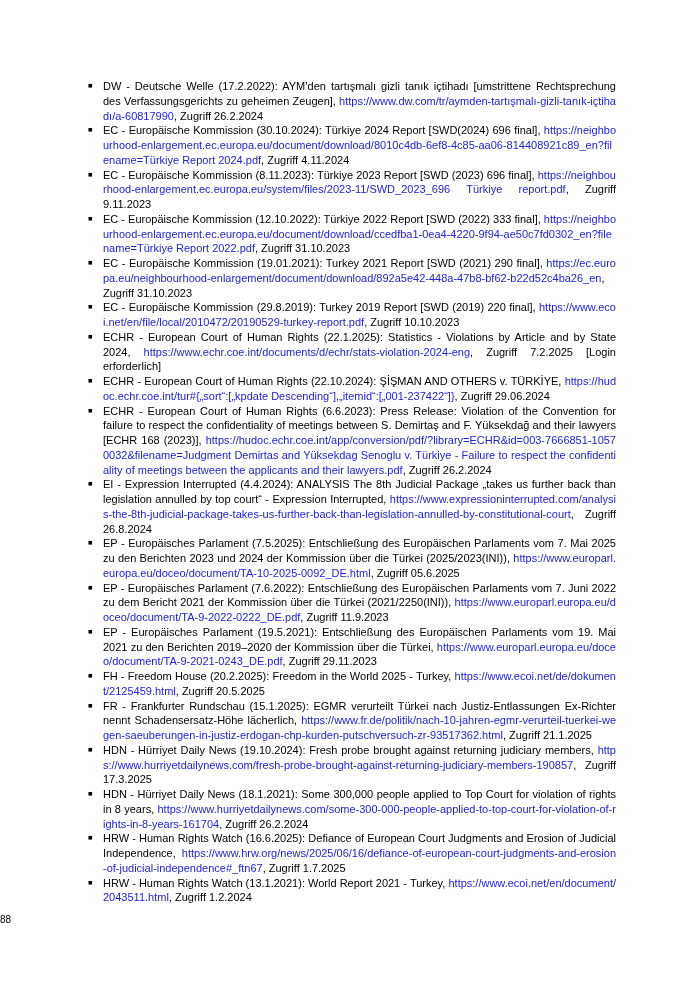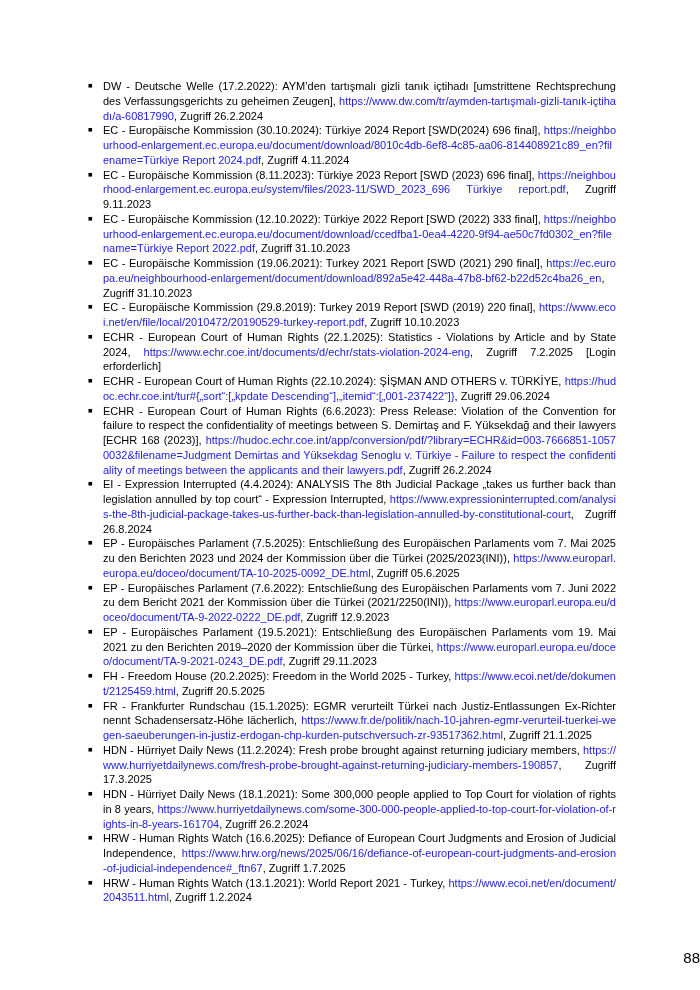--- a/index.html
+++ b/index.html
@@ -44,45 +44,45 @@
   a.ref-link {
     color: var(--link-color, #2222dd);
     text-decoration: none;
     word-break: break-all;
     cursor: pointer;
   }
   .page-number {
     position: absolute;
     left: 0;
     right: 0;
-    top: 949px;
-    text-align: right;
-    font-size: 15px;
+    top: 914px;
+    text-align: left;
+    font-size: 10px;
     color: #000000;
   }
 </style>
 </head>
 <body>
 
 <div class="page">
   <ul class="refs" id="ref-list">
       <li><span class="bullet">■</span><span>DW - Deutsche Welle (17.2.2022): AYM’den tartışmalı gizli tanık içtihadı [umstrittene Rechtsprechung des Verfassungsgerichts zu geheimen Zeugen], </span><a class="ref-link">https://www.dw.com/tr/aymden-tartışmalı-gizli-tanık-içtihadı/a-60817990</a><span>, Zugriff 26.2.2024</span></li>
       <li><span class="bullet">■</span><span>EC - Europäische Kommission (30.10.2024): Türkiye 2024 Report [SWD(2024) 696 final], </span><a class="ref-link">https://neighbourhood-enlargement.ec.europa.eu/document/download/8010c4db-6ef8-4c85-aa06-814408921c89_en?filename=Türkiye Report 2024.pdf</a><span>, Zugriff 4.11.2024</span></li>
       <li><span class="bullet">■</span><span>EC - Europäische Kommission (8.11.2023): Türkiye 2023 Report [SWD (2023) 696 final], </span><a class="ref-link">https://neighbourhood-enlargement.ec.europa.eu/system/files/2023-11/SWD_2023_696 Türkiye report.pdf</a><span>, Zugriff 9.11.2023</span></li>
       <li><span class="bullet">■</span><span>EC - Europäische Kommission (12.10.2022): Türkiye 2022 Report [SWD (2022) 333 final], </span><a class="ref-link">https://neighbourhood-enlargement.ec.europa.eu/document/download/ccedfba1-0ea4-4220-9f94-ae50c7fd0302_en?filename=Türkiye Report 2022.pdf</a><span>, Zugriff 31.10.2023</span></li>
-      <li><span class="bullet">■</span><span>EC - Europäische Kommission (19.06.2021): Turkey 2021 Report [SWD (2021) 290 final], </span><a class="ref-link">https://ec.europa.eu/neighbourhood-enlargement/document/download/892a5e42-448a-47b8-bf62-b22d52c4ba26_en</a><span>, Zugriff 31.10.2023</span></li>
+      <li><span class="bullet">■</span><span>EC - Europäische Kommission (19.01.2021): Turkey 2021 Report [SWD (2021) 290 final], </span><a class="ref-link">https://ec.europa.eu/neighbourhood-enlargement/document/download/892a5e42-448a-47b8-bf62-b22d52c4ba26_en</a><span>, Zugriff 31.10.2023</span></li>
       <li><span class="bullet">■</span><span>EC - Europäische Kommission (29.8.2019): Turkey 2019 Report [SWD (2019) 220 final], </span><a class="ref-link">https://www.ecoi.net/en/file/local/2010472/20190529-turkey-report.pdf</a><span>, Zugriff 10.10.2023</span></li>
       <li><span class="bullet">■</span><span>ECHR - European Court of Human Rights (22.1.2025): Statistics - Violations by Article and by State 2024, </span><a class="ref-link">https://www.echr.coe.int/documents/d/echr/stats-violation-2024-eng</a><span>, Zugriff 7.2.2025 [Login erforderlich]</span></li>
       <li><span class="bullet">■</span><span>ECHR - European Court of Human Rights (22.10.2024): ŞİŞMAN AND OTHERS v. TÜRKİYE, </span><a class="ref-link">https://hudoc.echr.coe.int/tur#{„sort“:[„kpdate Descending“],„itemid“:[„001-237422“]}</a><span>, Zugriff 29.06.2024</span></li>
       <li><span class="bullet">■</span><span>ECHR - European Court of Human Rights (6.6.2023): Press Release: Violation of the Convention for failure to respect the confidentiality of meetings between S. Demirtaş and F. Yüksekdağ and their lawyers [ECHR 168 (2023)], </span><a class="ref-link">https://hudoc.echr.coe.int/app/conversion/pdf/?library=ECHR&amp;id=003-7666851-10570032&amp;filename=Judgment Demirtas and Yüksekdag Senoglu v. Türkiye - Failure to respect the confidentiality of meetings between the applicants and their lawyers.pdf</a><span>, Zugriff 26.2.2024</span></li>
       <li><span class="bullet">■</span><span>EI - Expression Interrupted (4.4.2024): ANALYSIS The 8th Judicial Package „takes us further back than legislation annulled by top court“ - Expression Interrupted, </span><a class="ref-link">https://www.expressioninterrupted.com/analysis-the-8th-judicial-package-takes-us-further-back-than-legislation-annulled-by-constitutional-court</a><span>, Zugriff 26.8.2024</span></li>
       <li><span class="bullet">■</span><span>EP - Europäisches Parlament (7.5.2025): Entschließung des Europäischen Parlaments vom 7. Mai 2025 zu den Berichten 2023 und 2024 der Kommission über die Türkei (2025/2023(INI)), </span><a class="ref-link">https://www.europarl.europa.eu/doceo/document/TA-10-2025-0092_DE.html</a><span>, Zugriff 05.6.2025</span></li>
-      <li><span class="bullet">■</span><span>EP - Europäisches Parlament (7.6.2022): Entschließung des Europäischen Parlaments vom 7. Juni 2022 zu dem Bericht 2021 der Kommission über die Türkei (2021/2250(INI)), </span><a class="ref-link">https://www.europarl.europa.eu/doceo/document/TA-9-2022-0222_DE.pdf</a><span>, Zugriff 12.9.2023</span></li>
+      <li><span class="bullet">■</span><span>EP - Europäisches Parlament (7.6.2022): Entschließung des Europäischen Parlaments vom 7. Juni 2022 zu dem Bericht 2021 der Kommission über die Türkei (2021/2250(INI)), </span><a class="ref-link">https://www.europarl.europa.eu/doceo/document/TA-9-2022-0222_DE.pdf</a><span>, Zugriff 11.9.2023</span></li>
       <li><span class="bullet">■</span><span>EP - Europäisches Parlament (19.5.2021): Entschließung des Europäischen Parlaments vom 19. Mai 2021 zu den Berichten 2019–2020 der Kommission über die Türkei, </span><a class="ref-link">https://www.europarl.europa.eu/doceo/document/TA-9-2021-0243_DE.pdf</a><span>, Zugriff 29.11.2023</span></li>
       <li><span class="bullet">■</span><span>FH - Freedom House (20.2.2025): Freedom in the World 2025 - Turkey, </span><a class="ref-link">https://www.ecoi.net/de/dokument/2125459.html</a><span>, Zugriff 20.5.2025</span></li>
       <li><span class="bullet">■</span><span>FR - Frankfurter Rundschau (15.1.2025): EGMR verurteilt Türkei nach Justiz-Entlassungen Ex-Richter nennt Schadensersatz-Höhe lächerlich, </span><a class="ref-link">https://www.fr.de/politik/nach-10-jahren-egmr-verurteil-tuerkei-wegen-saeuberungen-in-justiz-erdogan-chp-kurden-putschversuch-zr-93517362.html</a><span>, Zugriff 21.1.2025</span></li>
-      <li><span class="bullet">■</span><span>HDN - Hürriyet Daily News (11.2.2024): Fresh probe brought against returning judiciary members, </span><a class="ref-link">https://www.hurriyetdailynews.com/fresh-probe-brought-against-returning-judiciary-members-190857</a><span>, Zugriff 17.3.2025</span></li>
+      <li><span class="bullet">■</span><span>HDN - Hürriyet Daily News (19.10.2024): Fresh probe brought against returning judiciary members, </span><a class="ref-link">https://www.hurriyetdailynews.com/fresh-probe-brought-against-returning-judiciary-members-190857</a><span>, Zugriff 17.3.2025</span></li>
       <li><span class="bullet">■</span><span>HDN - Hürriyet Daily News (18.1.2021): Some 300,000 people applied to Top Court for violation of rights in 8 years, </span><a class="ref-link">https://www.hurriyetdailynews.com/some-300-000-people-applied-to-top-court-for-violation-of-rights-in-8-years-161704</a><span>, Zugriff 26.2.2024</span></li>
       <li><span class="bullet">■</span><span>HRW - Human Rights Watch (16.6.2025): Defiance of European Court Judgments and Erosion of Judicial Independence, </span><a class="ref-link">https://www.hrw.org/news/2025/06/16/defiance-of-european-court-judgments-and-erosion-of-judicial-independence#_ftn67</a><span>, Zugriff 1.7.2025</span></li>
       <li><span class="bullet">■</span><span>HRW - Human Rights Watch (13.1.2021): World Report 2021 - Turkey, </span><a class="ref-link">https://www.ecoi.net/en/document/2043511.html</a><span>, Zugriff 1.2.2024</span></li>
     </ul>
   <div class="page-number">88</div>
 </div>
 
 </body></html>

